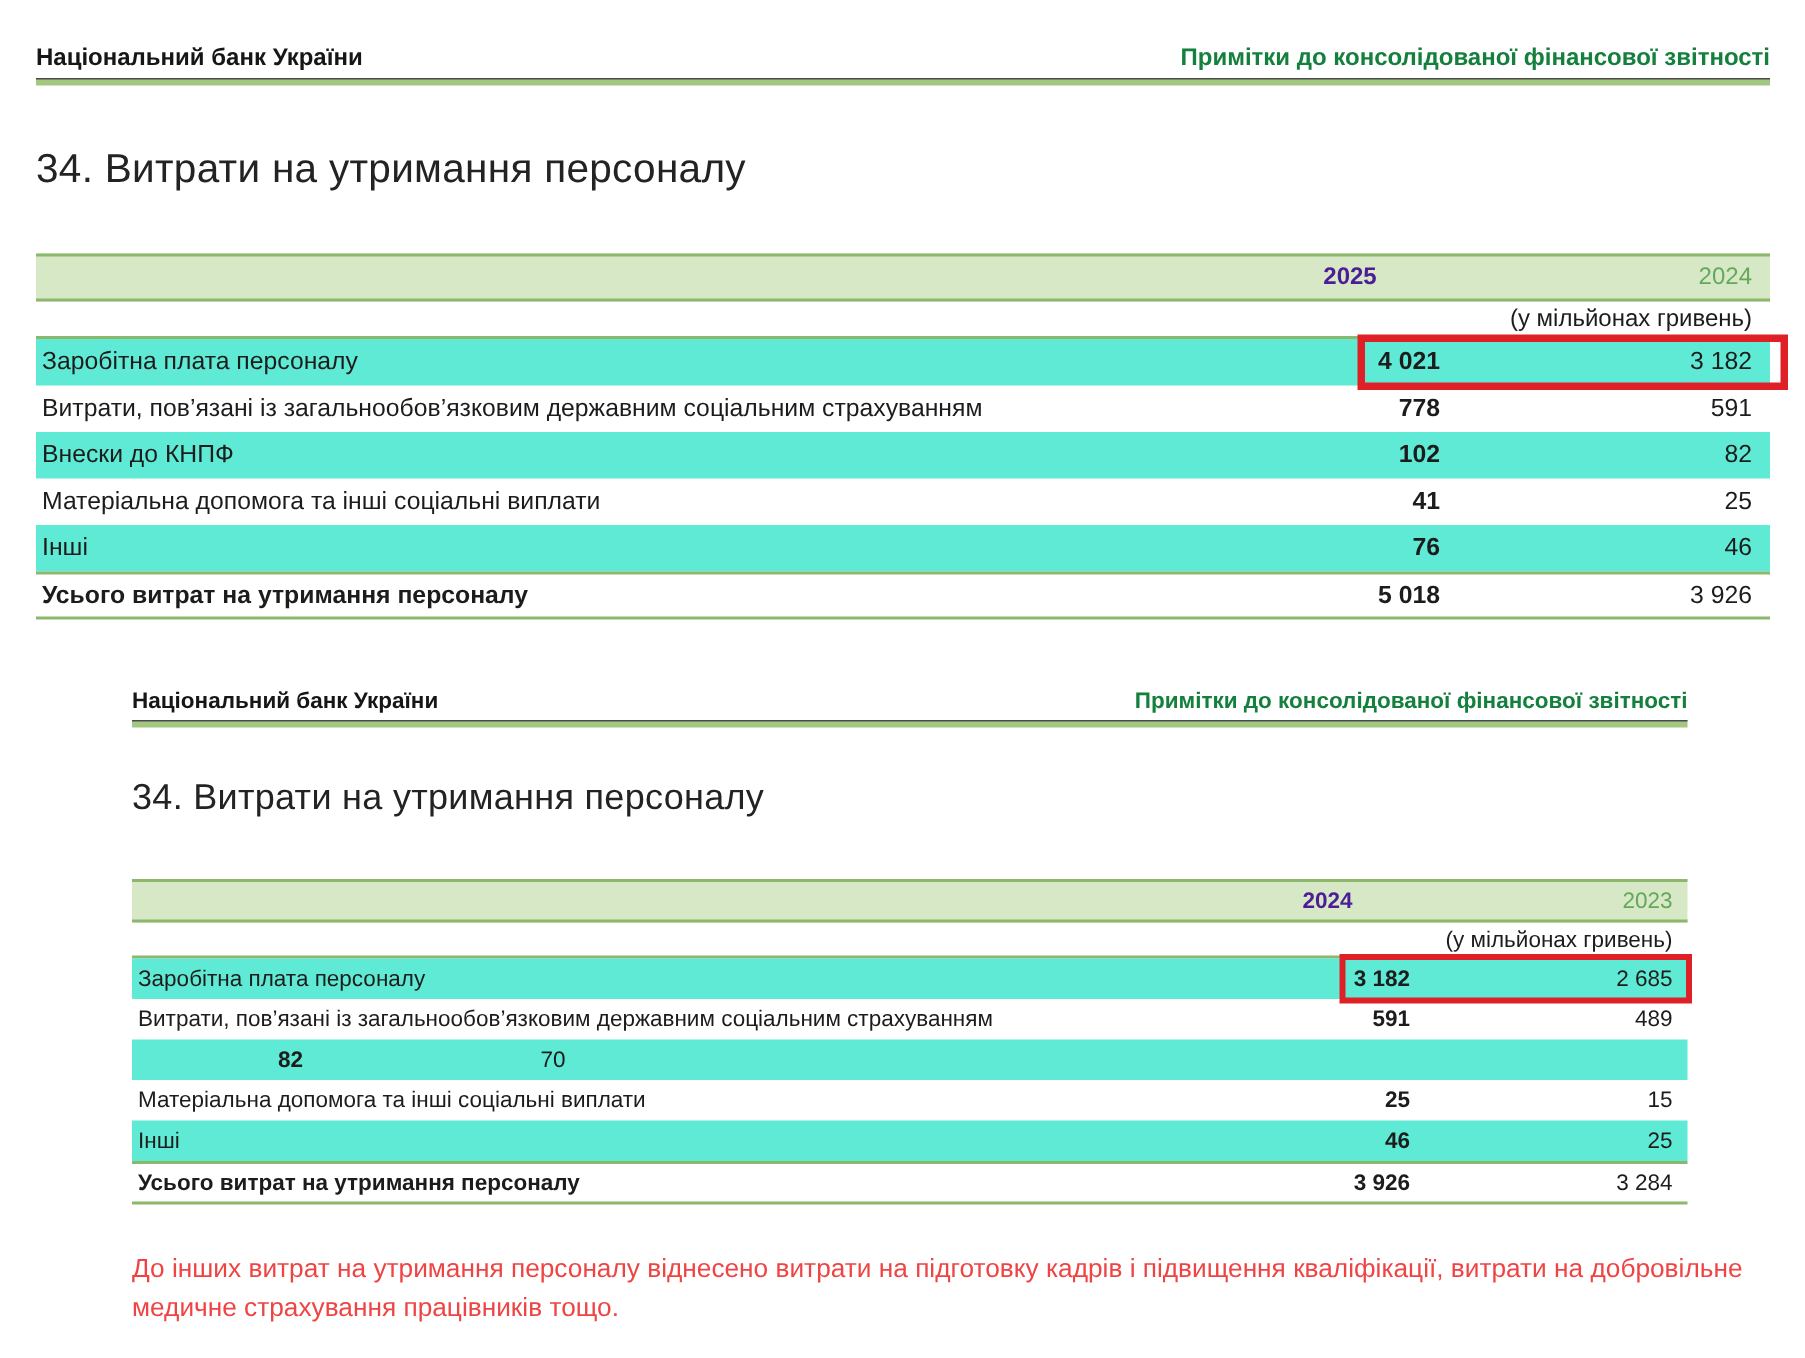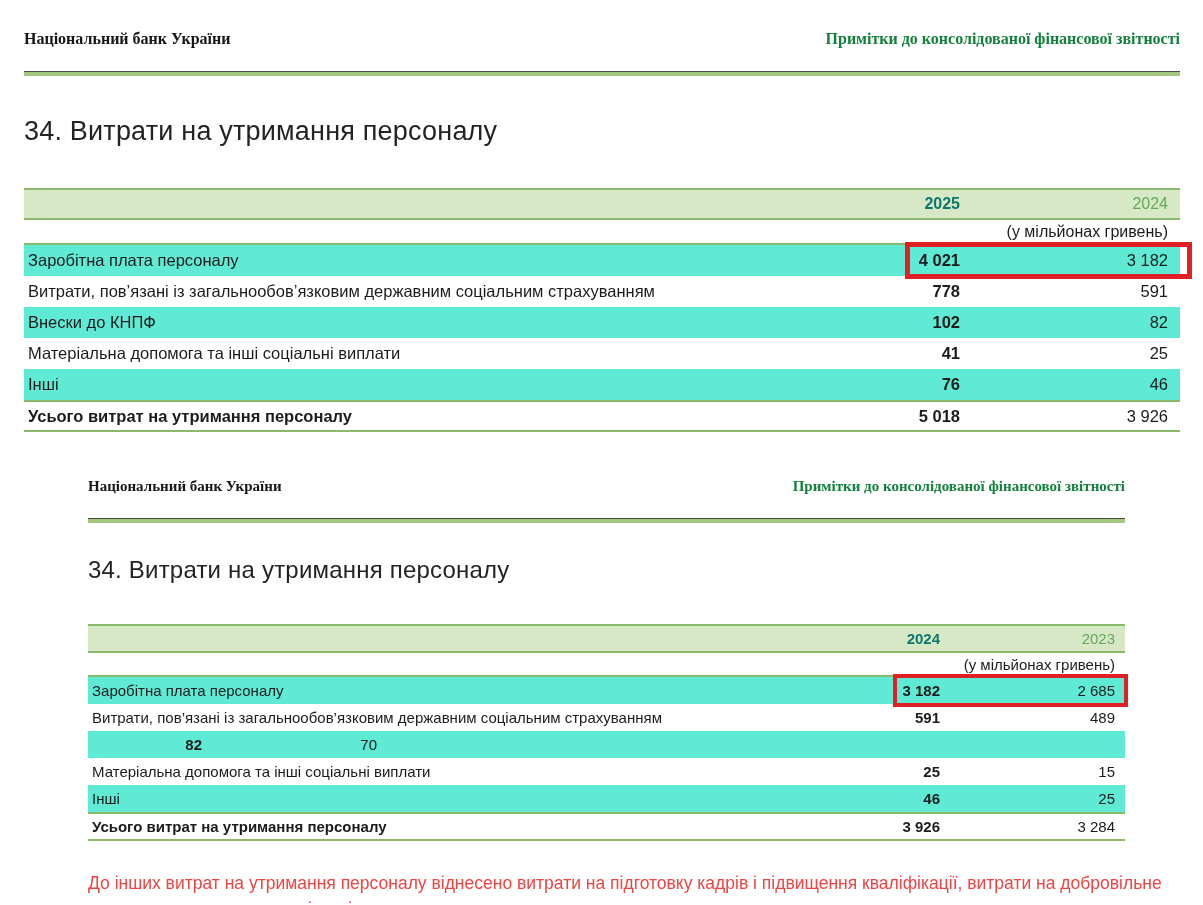--- a/index.html
+++ b/index.html
@@ -10,21 +10,21 @@
     -webkit-font-smoothing: antialiased;
   }
 
   
   .section-outer { margin: 30px 23px 0 24px; }
   .section-inner { margin: 46px 78px 0 88px; }
 
   
   .doc-header {
     display: flex; justify-content: space-between; align-items: flex-end;
-    font-weight: bold; padding-bottom: 23px; font-family: Liberation Serif, serif;
+    font-weight: bold; padding-bottom: 4px;
   }
   .section-outer .doc-header { font-size: 16px; }
   .section-inner .doc-header { font-size: 15px; }
   .doc-header .bank-name { color: #161616; }
   .doc-header .notes-title { color: #15803d; }
   .header-rule {
     height: 5px; background: #a3c77f; border-top: 1px solid #4a4a4a;
   }
 
   
@@ -35,21 +35,21 @@
   
   .fin-table { margin-top: 41px; }
   .section-inner .fin-table { margin-top: 40px; }
 
   .t-band {
     display: flex; align-items: center; background: #d7e8c6;
     border-top: 2px solid #8cb86c; border-bottom: 2px solid #8cb86c;
   }
   .t1 .t-band { height: 32px; padding: 0 12px 0 4px; font-size: 16px; }
   .t2 .t-band { height: 29px; padding: 0 10px 0 4px; font-size: 15px; }
-  .t-band .year1 { margin-left: auto; text-align: right; font-weight: bold; color: #0f766e; }
+  .t-band .year1 { margin-left: auto; text-align: center; font-weight: bold; color: #4c1d95; }
   .t-band .year2 { text-align: right; color: #64a85c; }
   .t1 .year1 { width: 120px; }  .t1 .year2 { width: 208px; }
   .t2 .year1 { width: 110px; }  .t2 .year2 { width: 175px; }
 
   .t-units {
     display: flex; align-items: center; border-bottom: 2px solid #8cb86c;
   }
   .t1 .t-units { height: 25px; padding: 0 12px 0 4px; font-size: 16px; }
   .t2 .t-units { height: 24px; padding: 0 10px 0 4px; font-size: 15px; }
   .t-units span { margin-left: auto; }

